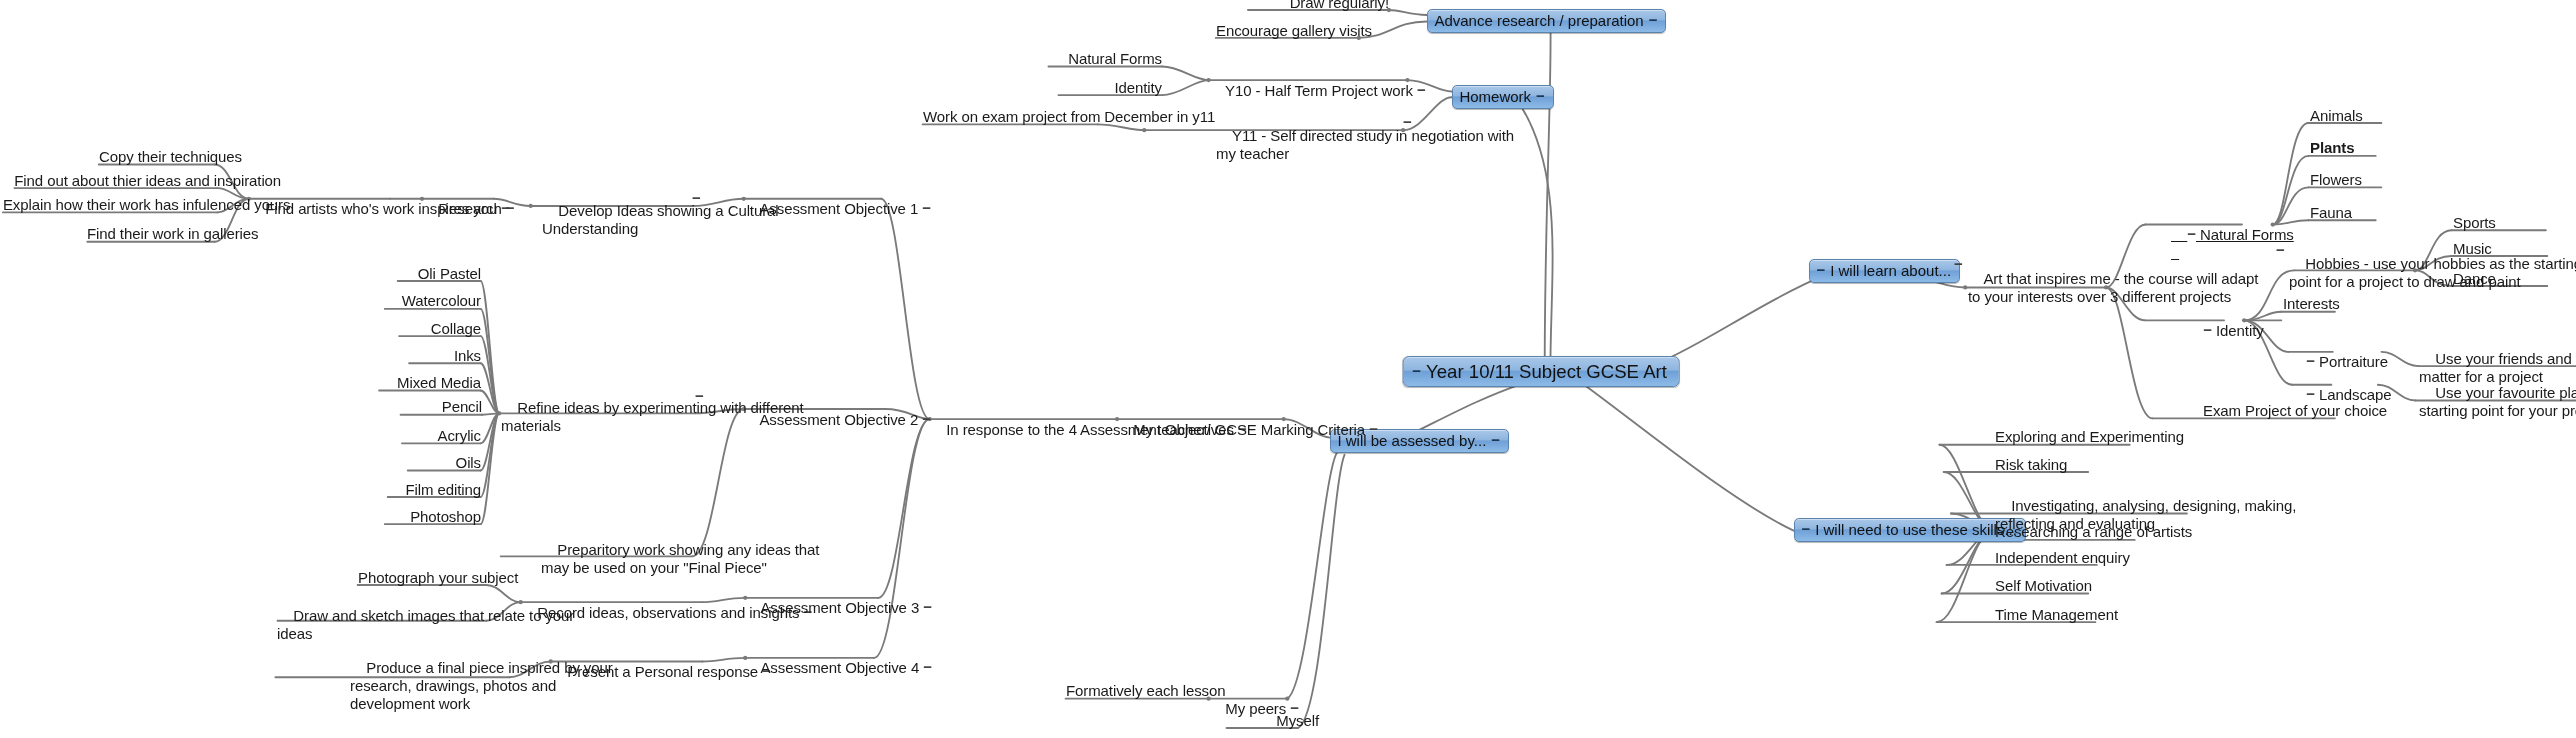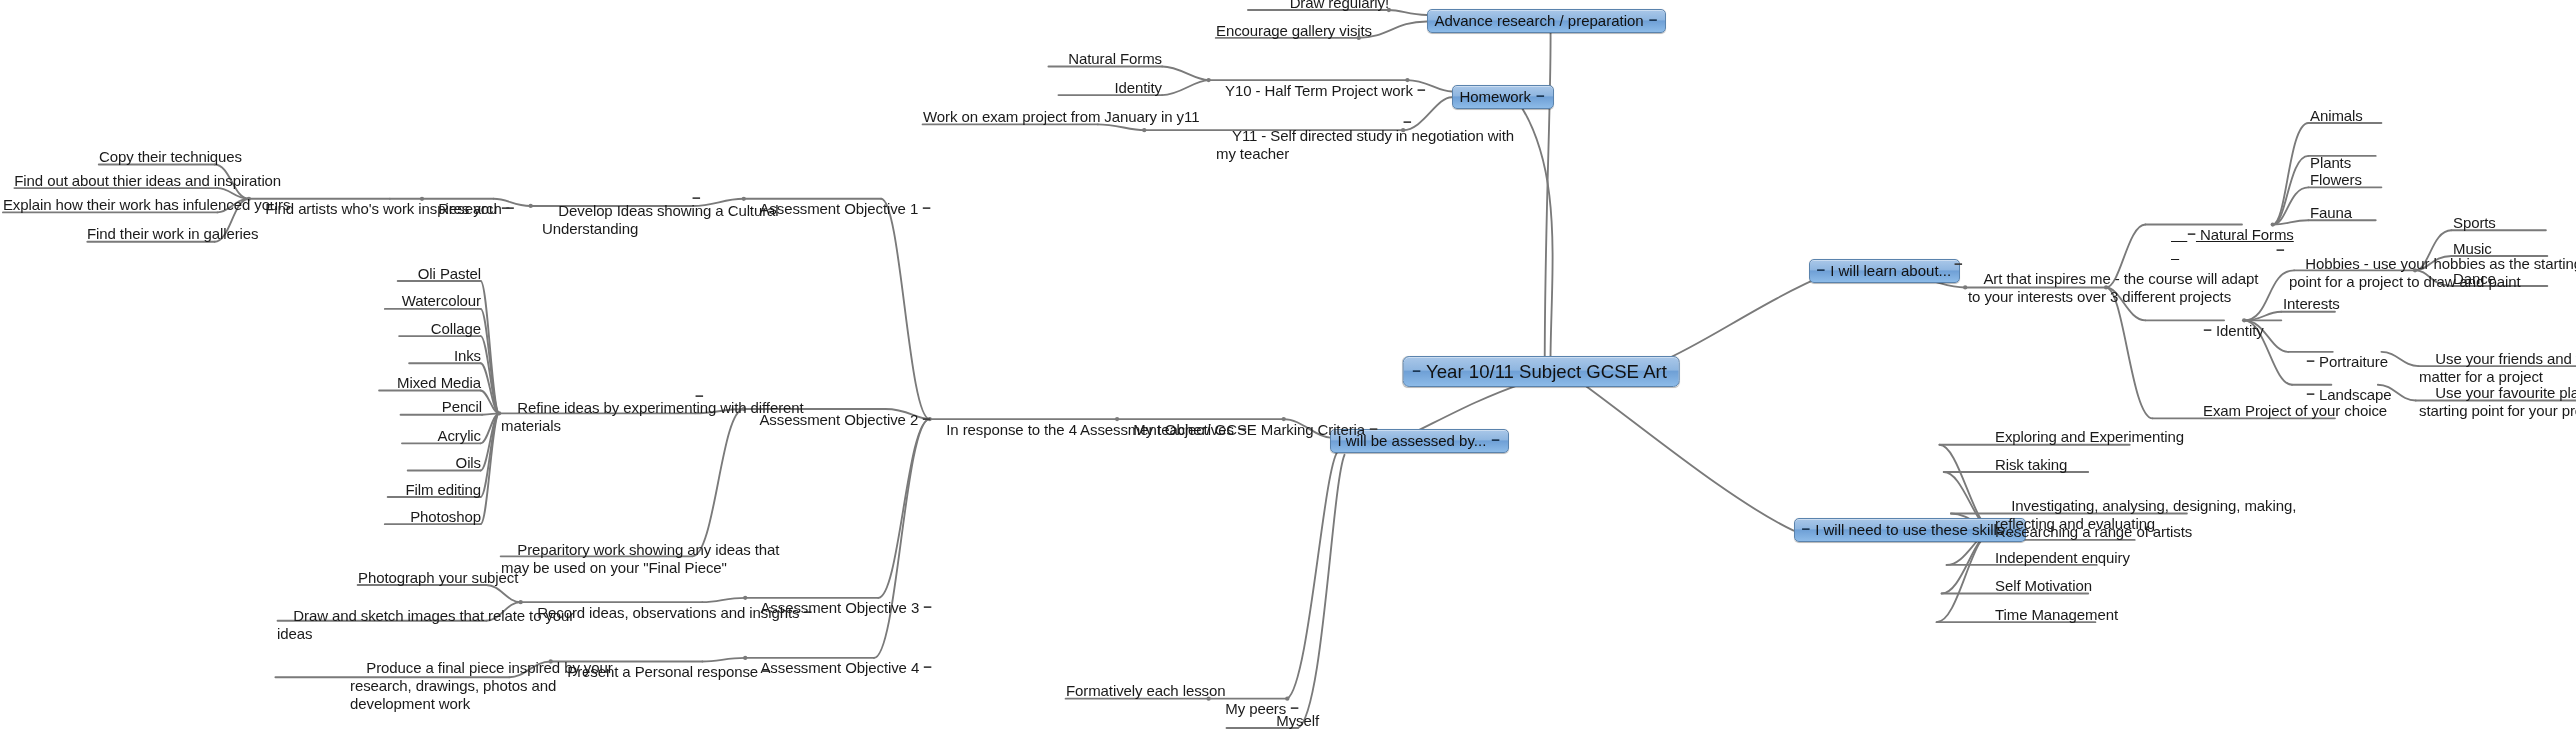--- a/index.html
+++ b/index.html
@@ -15,21 +15,21 @@
   
   .topic{
     position:absolute;
     color:#1a1a1a;
     font-size:15px;
     line-height:18px;
     white-space:pre;
     letter-spacing:-0.1px;
   }
   .topic.r{ text-align:right; }
-  .topic.c{ text-align:center; }
+  .topic.c{ text-align:center;margin-left:40px; }
   .collapse{
     color:#3b3b3b;
     font-size:15px;
     font-weight:bold;
     display:inline-block;
     transform:translateY(-0.7px);
   }
   
   .boxed{
     position:absolute;
@@ -289,21 +289,21 @@
   <div class="topic r" style="left:1209px;top:64px;width:187px;">
     <span>Y10 - Half Term Project work</span> <span class="collapse">−</span>
   </div>
   <div class="topic r" style="left:1048px;top:50px;width:114px;"><span>Natural Forms</span></div>
   <div class="topic r" style="left:1058px;top:79px;width:104px;"><span>Identity</span></div>
 
   <div class="topic" style="left:1216px;top:109px;width:180px;">
     <span>Y11 - Self directed study in negotiation with</span><br><span>my teacher</span>
   </div>
   <div class="topic" style="left:1403px;top:114px;"><span class="collapse">−</span></div>
-  <div class="topic r" style="left:923px;top:108px;width:175px;"><span>Work on exam project from January in y11</span></div>
+  <div class="topic r" style="left:923px;top:108px;width:175px;"><span>Work on exam project from December in y11</span></div>
 
   <div class="topic r" style="left:99px;top:148px;width:116px;"><span>Copy their techniques</span></div>
   <div class="topic r" style="left:14.3px;top:172px;width:203px;"><span>Find out about thier ideas and inspiration</span></div>
   <div class="topic r" style="left:2.9px;top:196px;width:215px;"><span>Explain how their work has infulenced yours</span></div>
   <div class="topic r" style="left:87px;top:225px;width:127px;"><span>Find their work in galleries</span></div>
 
   <div class="topic r" style="left:249px;top:182px;width:175px;">
     <span>Find artists who's work inspires you</span> <span class="collapse">−</span>
   </div>
   <div class="topic r" style="left:422px;top:182px;width:77px;">
@@ -377,21 +377,21 @@
 
   <div class="topic" style="left:1954px;top:256px;"><span class="collapse">−</span></div>
   <div class="topic" style="left:1968px;top:252px;width:193px;">
     <span>Art that inspires me - the course will adapt</span><br><span>to your interests over 3 different projects</span>
   </div>
 
   <div class="topic" style="left:2171px;top:208px;width:104px;text-decoration:underline;">
     <span class="collapse">−</span> <span>Natural Forms</span>
   </div>
   <div class="topic" style="left:2310px;top:107px;width:72px;"><span>Animals</span></div>
-  <div class="topic" style="left:2310px;top:154px;width:66px;"><span>Plants</span></div>
+  <div class="topic" style="left:2310px;top:139px;width:66px;font-weight:bold;"><span>Plants</span></div>
   <div class="topic" style="left:2310px;top:171px;width:72px;"><span>Flowers</span></div>
   <div class="topic" style="left:2310px;top:204px;width:66px;"><span>Fauna</span></div>
 
   <div class="topic" style="left:2187px;top:304px;width:79px;">
     <span class="collapse">−</span> <span>Identity</span>
   </div>
 
   <div class="topic" style="left:2276px;top:242px;"><span class="collapse">−</span></div>
   <div class="topic" style="left:2289px;top:237px;width:186px;">
     <span>Hobbies - use your hobbies as the starting</span><br><span>point for a project to draw and paint</span>

